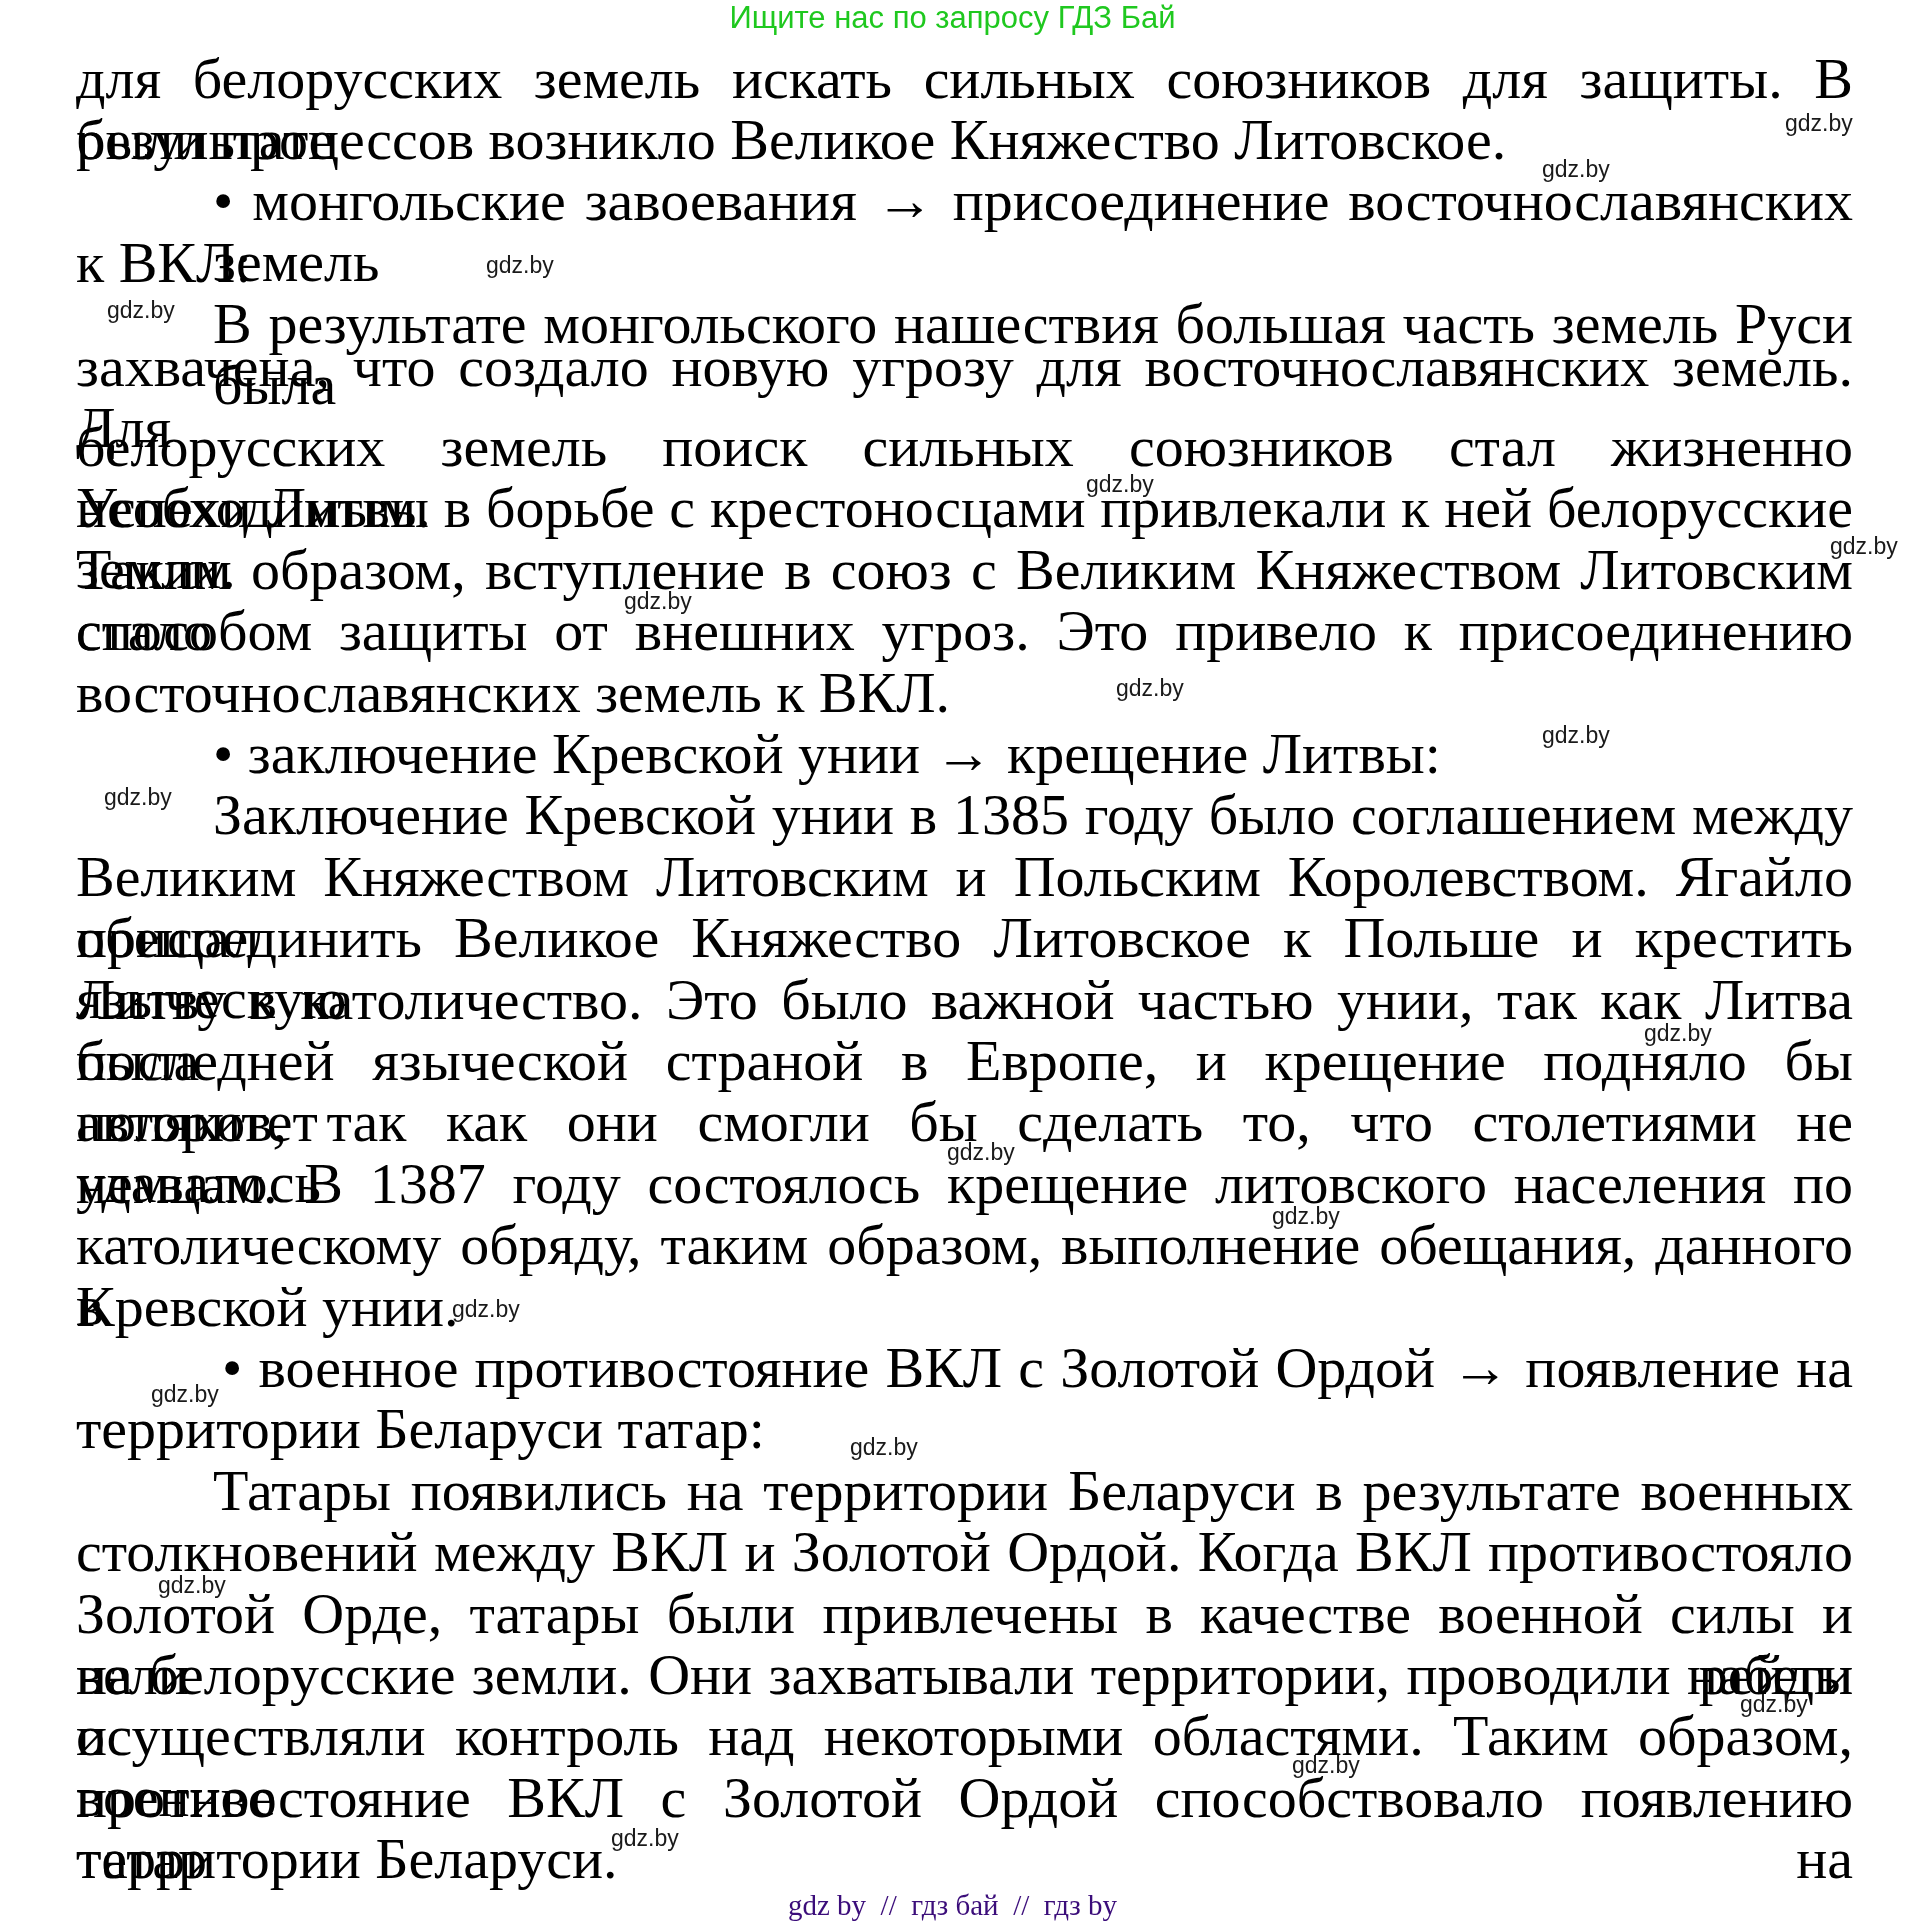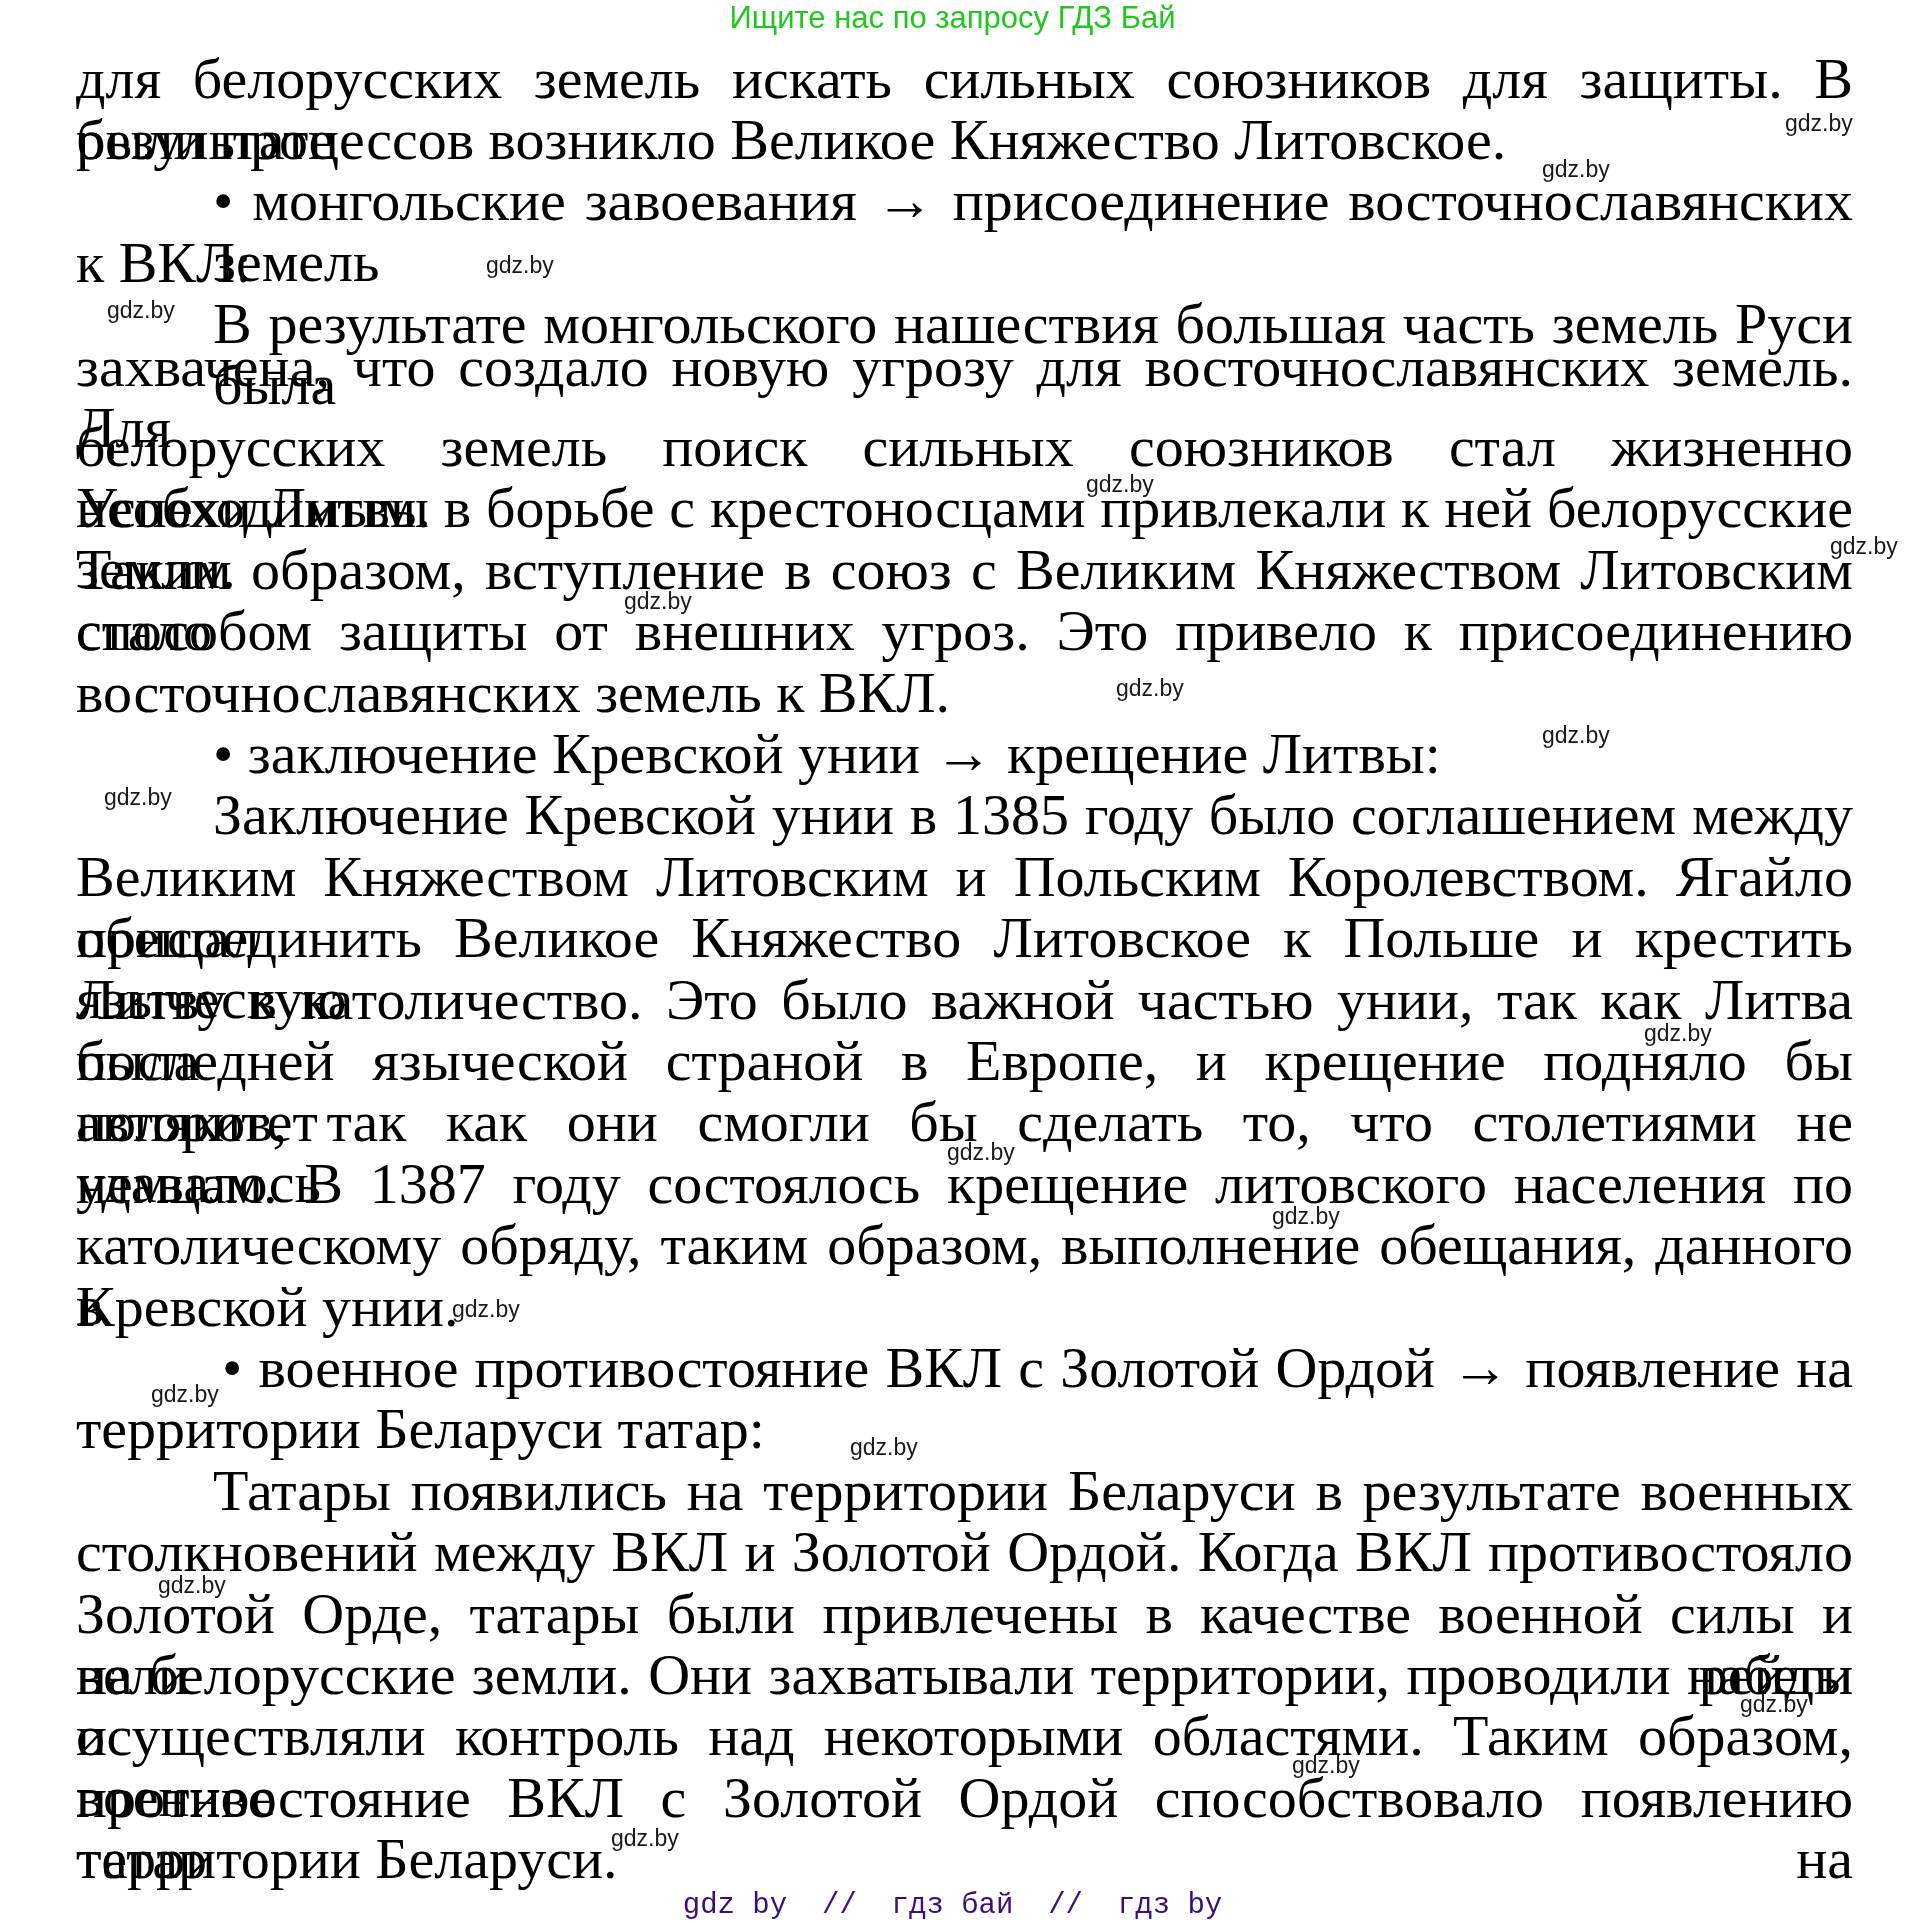--- a/index.html
+++ b/index.html
@@ -34,21 +34,21 @@
     position: absolute;
     font-family: "Liberation Sans", sans-serif;
     font-size: 23px;
     line-height: 25.6px;
     color: #1a1a1a;
     white-space: nowrap;
   }
   .footer {
     position: absolute; left: 0; top: 1888px; width: 1905px; height: 37px;
     text-align: center;
-    font-family: Liberation Mono, monospace;
+    font-family: Liberation Serif, serif;
     font-size: 29px; line-height: 35px;
     color: #3b0d7a;
     white-space: pre;
   }
 </style>
 </head>
 <body>
 
 <div class="page">
 

